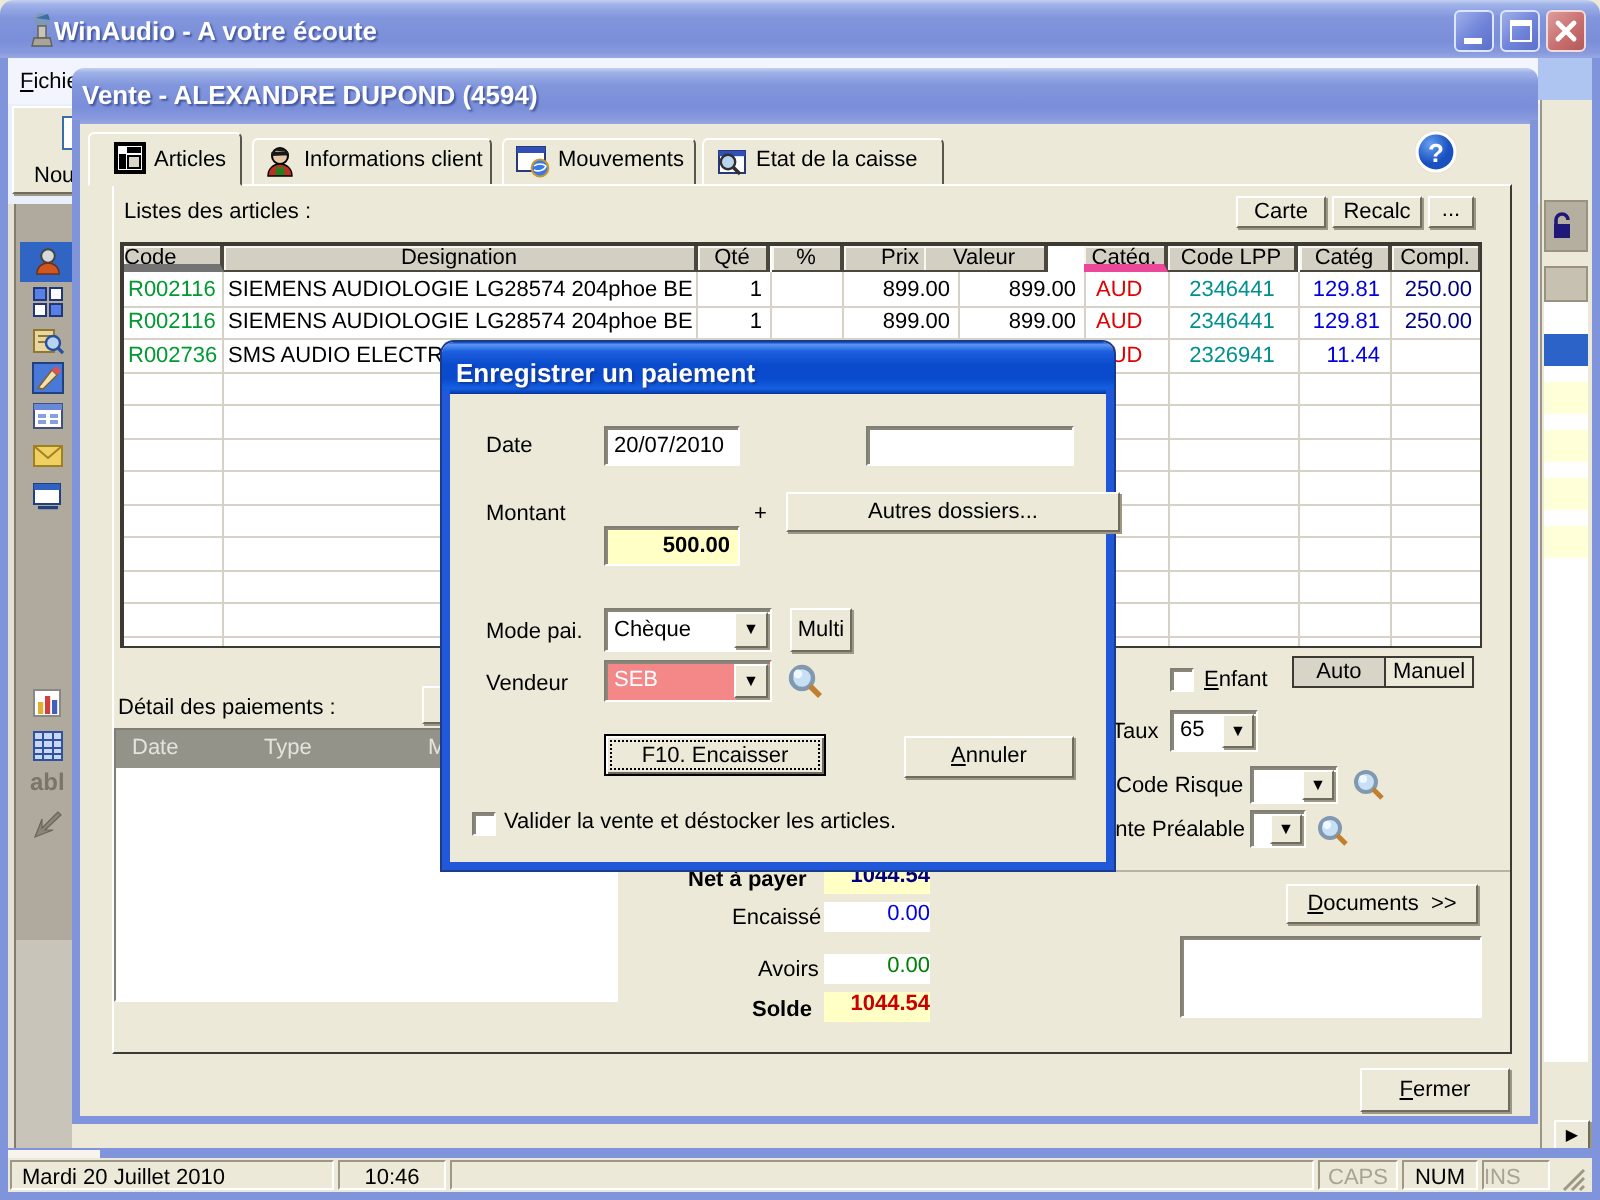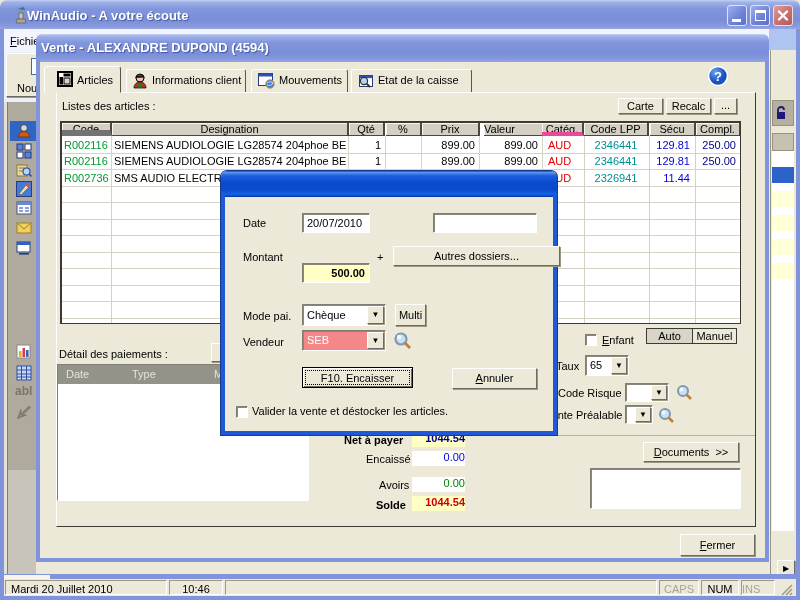--- a/index.html
+++ b/index.html
@@ -214,29 +214,29 @@
       <text x="12" y="17" text-anchor="middle" font-family="Liberation Sans" font-size="13" font-weight="bold" fill="#FFF">?</text>
     </svg>
 
   <div class="abs" style="left:20px;top:58px;width:700px;height:435px;border:1px solid;border-color:#FFFFFF #3C3A32 #3C3A32 #FFFFFF;background:#ECE9D8;"></div>
   <div class="abs" style="left:26px;top:66px;">Listes des articles :</div>
   <div class="btn" style="left:582px;top:64px;width:45px;height:16px;line-height:14px;">Carte</div>
   <div class="btn" style="left:630px;top:64px;width:45px;height:16px;line-height:14px;">Recalc</div>
   <div class="btn" style="left:678px;top:64px;width:23px;height:16px;line-height:12px;">...</div>
 
   <div id="arttable" class="abs" style="left:24px;top:87px;width:681px;height:203px;border:1px solid #3C3A32;background:#FFF;border-top-width:2px;border-left-width:2px;overflow:hidden;">
-<div class="abs" style="left:0px;top:0;width:50px;height:13px;background:#D3CFC2;border-right:2px solid #4A483E;border-bottom:6px solid #737373;box-shadow:inset 1px 1px 0 #F8F6EE;text-align:center;line-height:12px;overflow:hidden;">Code</div>
+<div class="abs" style="left:0px;top:0;width:50px;height:13px;background:#D3CFC2;border-right:2px solid #4A483E;border-bottom:4px solid #737373;box-shadow:inset 1px 1px 0 #F8F6EE;line-height:12px;overflow:hidden;">Code</div>
 <div class="abs" style="left:50px;top:0;width:237px;height:13px;background:#D3CFC2;border-right:2px solid #4A483E;border-bottom:1px solid #4A483E;box-shadow:inset 1px 1px 0 #F8F6EE;text-align:center;line-height:12px;overflow:hidden;">Designation</div>
 <div class="abs" style="left:287px;top:0;width:36px;height:13px;background:#D3CFC2;border-right:2px solid #4A483E;border-bottom:1px solid #4A483E;box-shadow:inset 1px 1px 0 #F8F6EE;text-align:center;line-height:12px;overflow:hidden;">Qté</div>
 <div class="abs" style="left:324px;top:0;width:36px;height:13px;background:#D3CFC2;border-right:2px solid #4A483E;border-bottom:1px solid #4A483E;box-shadow:inset 1px 1px 0 #F8F6EE;text-align:center;line-height:12px;overflow:hidden;">%</div>
 <div class="abs" style="left:360px;top:0;width:58px;height:13px;background:#D3CFC2;border-right:2px solid #4A483E;border-bottom:1px solid #4A483E;box-shadow:inset 1px 1px 0 #F8F6EE;text-align:center;line-height:12px;overflow:hidden;">Prix</div>
-<div class="abs" style="left:422px;top:0;width:62px;height:13px;background:#D3CFC2;border-right:2px solid #4A483E;border-bottom:1px solid #4A483E;box-shadow:inset 1px 1px 0 #F8F6EE;line-height:12px;overflow:hidden;">Valeur</div>
+<div class="abs" style="left:400px;top:0;width:62px;height:13px;background:#D3CFC2;border-right:2px solid #4A483E;border-bottom:1px solid #4A483E;box-shadow:inset 1px 1px 0 #F8F6EE;text-align:center;line-height:12px;overflow:hidden;">Valeur</div>
 <div class="abs" style="left:480px;top:0;width:42px;height:13px;background:#D3CFC2;border-right:2px solid #4A483E;border-bottom:4px solid #ec4899;box-shadow:inset 1px 1px 0 #F8F6EE;text-align:center;line-height:12px;overflow:hidden;">Catég.</div>
 <div class="abs" style="left:522px;top:0;width:65px;height:13px;background:#D3CFC2;border-right:2px solid #4A483E;border-bottom:1px solid #4A483E;box-shadow:inset 1px 1px 0 #F8F6EE;text-align:center;line-height:12px;overflow:hidden;">Code LPP</div>
-<div class="abs" style="left:588px;top:0;width:46px;height:13px;background:#D3CFC2;border-right:2px solid #4A483E;border-bottom:1px solid #4A483E;box-shadow:inset 1px 1px 0 #F8F6EE;text-align:center;line-height:12px;overflow:hidden;">Sécu</div>
+<div class="abs" style="left:588px;top:0;width:46px;height:13px;background:#D3CFC2;border-right:2px solid #4A483E;border-bottom:1px solid #4A483E;box-shadow:inset 1px 1px 0 #F8F6EE;text-align:center;line-height:12px;overflow:hidden;">Catég</div>
 <div class="abs" style="left:634px;top:0;width:45px;height:13px;background:#D3CFC2;border-right:2px solid #4A483E;border-bottom:1px solid #4A483E;box-shadow:inset 1px 1px 0 #F8F6EE;text-align:center;line-height:12px;overflow:hidden;">Compl.</div>
 <div class="abs" style="left:49.0px;top:13px;width:1px;height:188px;background:#D6D2C6;"></div>
 <div class="abs" style="left:286.0px;top:13px;width:1px;height:188px;background:#D6D2C6;"></div>
 <div class="abs" style="left:322.5px;top:13px;width:1px;height:188px;background:#D6D2C6;"></div>
 <div class="abs" style="left:359.0px;top:13px;width:1px;height:188px;background:#D6D2C6;"></div>
 <div class="abs" style="left:417.0px;top:13px;width:1px;height:188px;background:#D6D2C6;"></div>
 <div class="abs" style="left:479.5px;top:13px;width:1px;height:188px;background:#D6D2C6;"></div>
 <div class="abs" style="left:521.5px;top:13px;width:1px;height:188px;background:#D6D2C6;"></div>
 <div class="abs" style="left:586.5px;top:13px;width:1px;height:188px;background:#D6D2C6;"></div>
 <div class="abs" style="left:632.5px;top:13px;width:1px;height:188px;background:#D6D2C6;"></div>
@@ -329,20 +329,21 @@
   <div class="abs" style="left:340px;top:465px;font-weight:bold;">Solde</div>
   <div class="abs" style="left:376px;top:462px;width:53px;height:15px;background:#FFFFC6;text-align:right;font-weight:bold;color:#CC0000;">1044.54</div>
 
   <div class="btn" style="left:607px;top:408px;width:96px;height:20px;line-height:18px;"><span style="text-decoration:underline">D</span>ocuments &nbsp;&gt;&gt;</div>
   <div class="abs sunken" style="left:554px;top:434px;width:151px;height:41px;"></div>
   <div class="btn" style="left:644px;top:500px;width:75px;height:22px;line-height:20px;"><span style="text-decoration:underline">F</span>ermer</div>
 </div>
 
 <div class="abs" id="dialog" style="left:221px;top:171px;width:336px;height:264px;box-shadow:0 0 0 1px #1A3A8C;border-radius:6px 6px 0 0;">
   <div class="abs luna-active" style="left:0;top:0;width:336px;height:26px;border-radius:6px 6px 0 0;"></div>
+  <div class="abs titletext" style="left:7px;top:8px;">Enregistrer un paiement</div>
   <div class="abs" style="left:0;top:24px;width:4px;height:240px;background:#2158D8;"></div>
   <div class="abs" style="left:332px;top:24px;width:4px;height:240px;background:#2158D8;"></div>
   <div class="abs" style="left:0;top:260px;width:336px;height:4px;background:#2158D8;"></div>
   <div class="abs" style="left:4px;top:26px;width:328px;height:234px;background:#ECE9D8;" id="dialogbody"></div>
   <div class="abs" style="left:22px;top:46px;">Date</div>
   <div class="abs sunken" style="left:81px;top:42px;width:68px;height:20px;">
       <span class="abs" style="left:4px;top:3px;">20/07/2010</span>
     </div>
   <div class="abs sunken" style="left:212px;top:42px;width:104px;height:20px;"></div>
   <div class="abs" style="left:22px;top:80px;">Montant</div>

